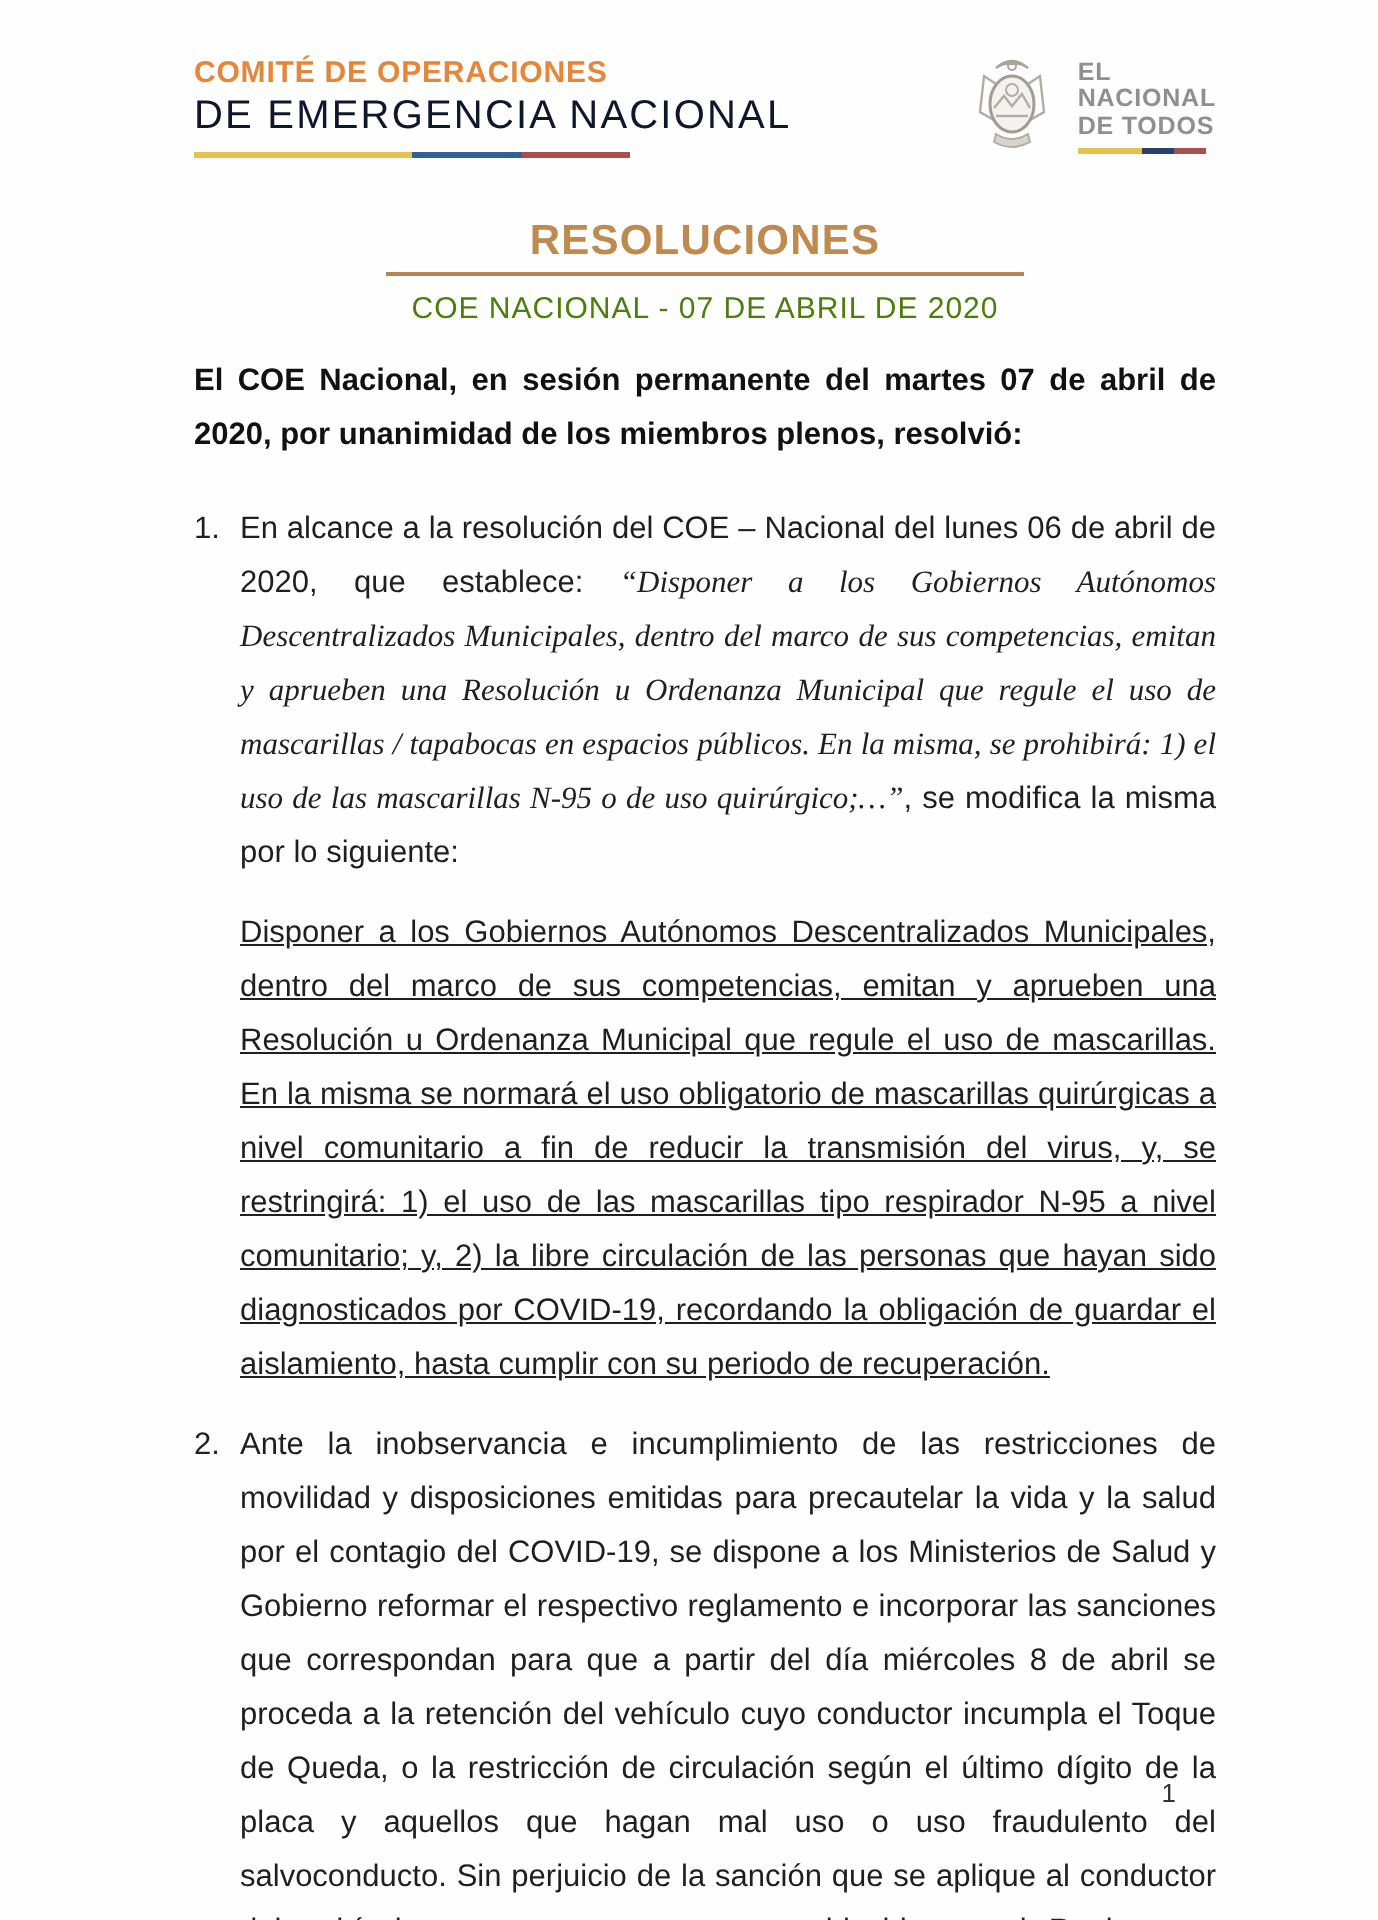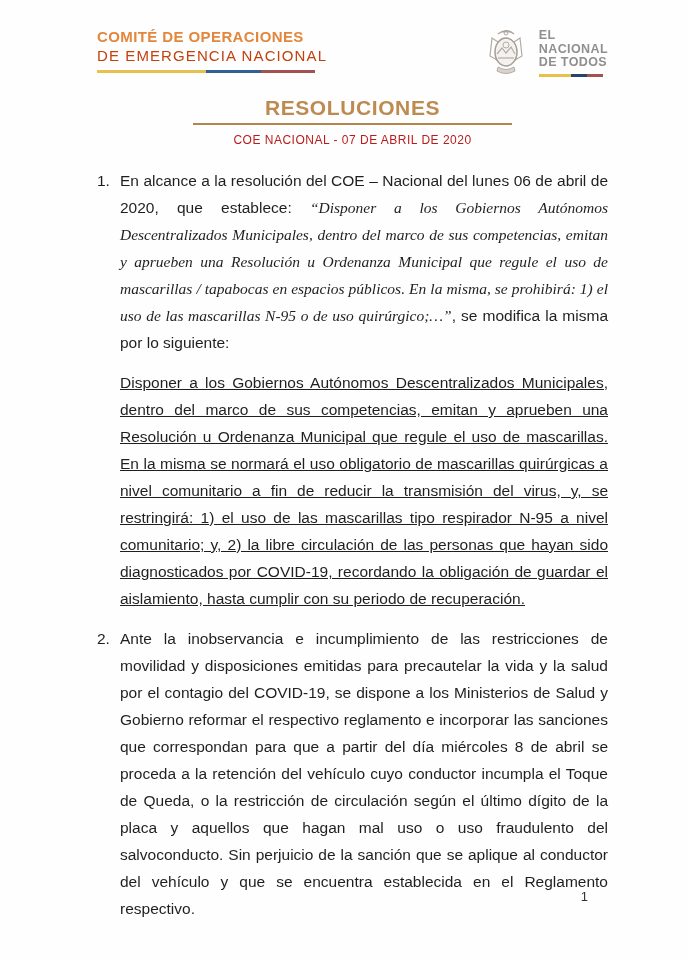--- a/index.html
+++ b/index.html
@@ -26,22 +26,22 @@
   }
   .logo-left{width:218px;}
   .logo-left .l1{
     color:#e2873b;
     font-weight:bold;
     font-size:15px;
     letter-spacing:.4px;
     white-space:nowrap;
   }
   .logo-left .l2{
-    color:#c2410c;
-    font-size:15px;
+    color:#0f172a;
+    font-size:20px;
     letter-spacing:1.1px;
     margin-top:2px;
     white-space:nowrap;
   }
   .tricolor{display:flex;height:3px;margin-top:6px;width:100%;}
   .tricolor .seg-y{background:#e6c14d;flex:2;}
   .tricolor .seg-b{background:#33608f;flex:1;}
   .tricolor .seg-r{background:#a4524f;flex:1;}
   .logo-right{
     display:flex;
@@ -55,37 +55,37 @@
     color:#8f8f8f;
     font-weight:bold;
     font-size:12.5px;
     line-height:13.5px;
     letter-spacing:.4px;
     white-space:nowrap;
   }
   .tricolor.small{height:3px;margin-top:4px;width:64px;}
   .tricolor.small .seg-b{background:#27426b;}
   
-  .title-wrap{text-align:center;margin-top:16px;}
+  .title-wrap{text-align:center;margin-top:28px;}
   .doc-title{
     display:inline-block;
     margin:0;
     font-size:21px;
     font-weight:bold;
     color:#bd8a50;
     letter-spacing:.6px;
     padding:0 72px 3px 72px;
     border-bottom:2px solid #b5854f;
   }
   .doc-subtitle{
     margin:8px 0 0 0;
     text-align:center;
-    font-size:12px;
+    font-size:15px;
     font-weight:normal;
-    color:#b91c1c;
+    color:#4d7c0f;
     letter-spacing:.5px;
   }
   
   .intro{
     margin:14px 0 0 0;
     font-weight:bold;
     font-size:15.5px;
     line-height:27px;
     color:#111;
     text-align:justify;
@@ -163,20 +163,21 @@
         </span>
       </span>
     </div>
   </div>
 
   <div class="title-wrap">
     <h1 class="doc-title">RESOLUCIONES</h1>
   </div>
   <h2 class="doc-subtitle">COE NACIONAL - 07 DE ABRIL DE 2020</h2>
 
+  <p class="intro">El COE Nacional, en sesión permanente del martes 07 de abril de 2020, por unanimidad de los miembros plenos, resolvió:</p>
 
   <ol class="res-list">
 
     <li class="res-item">
       <span class="num">1.</span>
       <div class="item-body">
         <p class="para"><span>En alcance a la resolución del COE – Nacional del lunes 06 de abril de 2020, que establece: </span><span class="quote-italic">“Disponer a los Gobiernos Autónomos Descentralizados Municipales, dentro del marco de sus competencias, emitan y aprueben una Resolución u Ordenanza Municipal que regule el uso de mascarillas / tapabocas en espacios públicos. En la misma, se prohibirá: 1) el uso de las mascarillas N-95 o de uso quirúrgico;…”</span><span>, se modifica la misma por lo siguiente:</span></p>
         <p class="para sub">Disponer a los Gobiernos Autónomos Descentralizados Municipales, dentro del marco de sus competencias, emitan y aprueben una Resolución u Ordenanza Municipal que regule el uso de mascarillas. En la misma se normará el uso obligatorio de mascarillas quirúrgicas a nivel comunitario a fin de reducir la transmisión del virus, y, se restringirá: 1) el uso de las mascarillas tipo respirador N-95 a nivel comunitario; y, 2) la libre circulación de las personas que hayan sido diagnosticados por COVID-19, recordando la obligación de guardar el aislamiento, hasta cumplir con su periodo de recuperación.</p>
       </div>
     </li>

